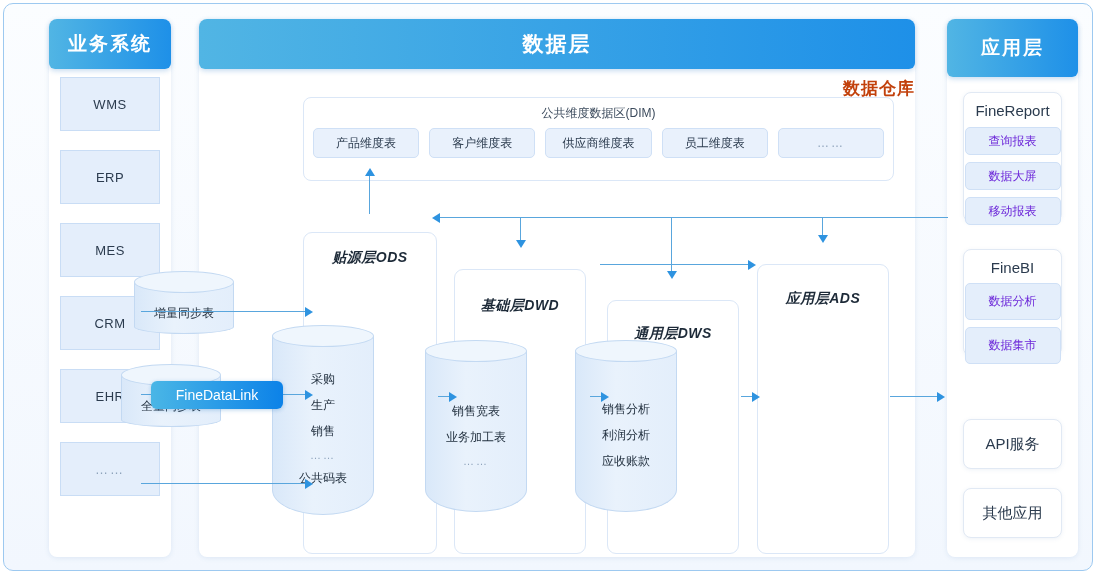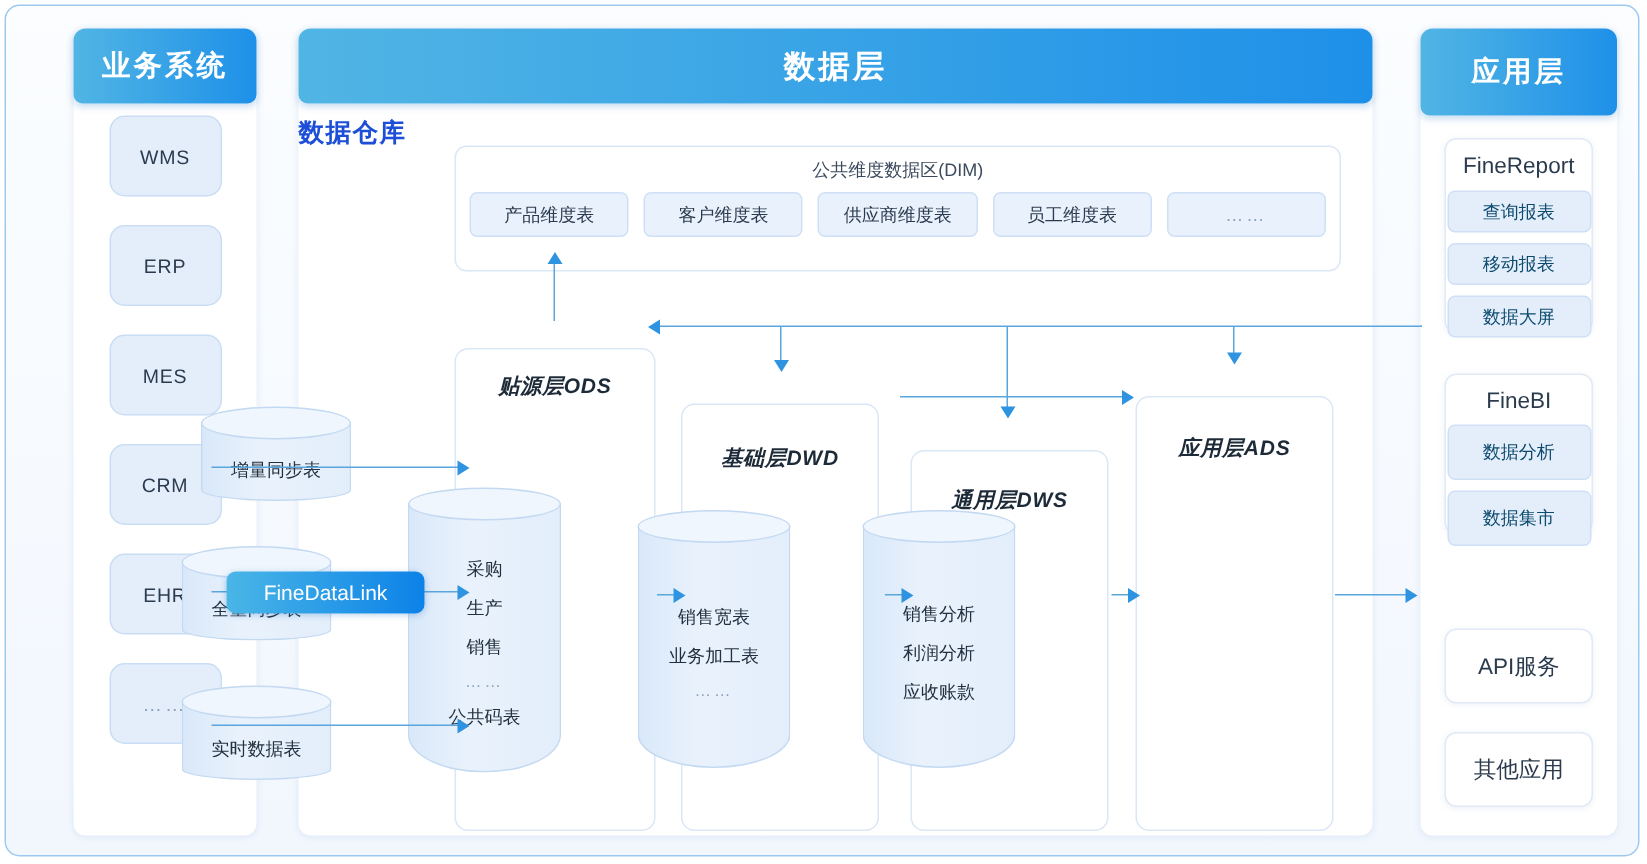--- a/index.html
+++ b/index.html
@@ -37,37 +37,37 @@
     font-size:20px;font-weight:bold;letter-spacing:2px;
     background:linear-gradient(90deg,#51b5e4 0%,#1e90e8 100%);
     box-shadow:0 2px 5px rgba(40,120,200,0.25);
   }
 
   
   #biz-panel{left:19px;top:19px;width:122px;height:538px;margin-left:30px;}
   #biz-panel .panel-head{height:50px;font-size:19px;}
   .biz-list{position:absolute;left:0;top:58px;width:100%;}
   .biz-item{
-    width:75px;height:54px;margin:0 auto 19px auto;
+    width:100px;height:54px;margin:0 auto 19px auto;
     box-sizing:border-box;
     border:1px solid #c9ddf5;
-    border-radius:10px;
+    border-radius:0;
     background:#e4eefb;
     display:flex;align-items:center;justify-content:center;
     font-size:13px;color:#2b3b4e;letter-spacing:.5px;
   }
   .biz-item.dots{color:#8ea3bb;letter-spacing:2px;font-size:13px;}
 
   
   #data-panel{left:199px;top:19px;width:716px;height:538px;}
   #data-panel .panel-head{height:50px;font-size:21px;}
 
   .dw-title{
     position:absolute;left:0;top:58px;width:100%;
-    text-align:left;font-size:17px;font-weight:bold;color:#1d4ed8;
+    text-align:right;font-size:17px;font-weight:bold;color:#c2410c;
     letter-spacing:1px;
   }
 
   
   .dim-box{
     position:absolute;left:104px;top:78px;width:591px;height:84px;
     box-sizing:border-box;
     border:1px solid #dbe7f7;border-radius:8px;background:#ffffff;
   }
   .dim-title{
@@ -154,21 +154,21 @@
   }
   .app-card-title{
     position:absolute;left:0;top:9px;width:100%;text-align:center;
     font-size:15px;color:#2b3b4e;
   }
   .app-sub{
     width:96px;height:28px;margin:0 auto 7px auto;
     box-sizing:border-box;
     border:1px solid #cfe0f6;border-radius:5px;background:#e4eefb;
     display:flex;align-items:center;justify-content:center;
-    font-size:12px;color:#0c4a6e;
+    font-size:12px;color:#6d28d9;
   }
   #card-finereport{left:16px;top:73px;width:99px;height:130px;}
   #card-finereport .subs{position:absolute;left:0;top:34px;width:100%;}
   #card-finebi{left:16px;top:230px;width:99px;height:107px;}
   #card-finebi .subs{position:absolute;left:0;top:33px;width:100%;}
   #card-finebi .app-sub{height:37px;}
   .app-plain{
     position:absolute;left:16px;width:99px;height:50px;
     box-sizing:border-box;
     border:1px solid #e1e9f4;border-radius:8px;background:#ffffff;
@@ -254,27 +254,20 @@
       <span>增量同步表</span>
     </div>
   </div>
   <div class="cyl" id="cyl-ods-2">
     <div class="body"></div>
     <div class="top"></div>
     <div class="labels">
       <span>全量同步表</span>
     </div>
   </div>
-  <div class="cyl" id="cyl-ods-3">
-    <div class="body"></div>
-    <div class="top"></div>
-    <div class="labels">
-      <span>实时数据表</span>
-    </div>
-  </div>
 
   <div class="cyl" id="cyl-dwd">
     <div class="body"></div>
     <div class="top"></div>
     <div class="labels">
       <span>采购</span>
       <span>生产</span>
       <span>销售</span>
       <span class="dots">……</span>
       <span>公共码表</span>
@@ -299,22 +292,22 @@
     </div>
   </div>
 
   <div class="panel" id="app-panel">
     <div class="panel-head">应用层</div>
 
     <div class="app-card" id="card-finereport">
       <div class="app-card-title">FineReport</div>
       <div class="subs">
         <div class="app-sub">查询报表</div>
+        <div class="app-sub">数据大屏</div>
         <div class="app-sub">移动报表</div>
-        <div class="app-sub">数据大屏</div>
       </div>
     </div>
 
     <div class="app-card" id="card-finebi">
       <div class="app-card-title">FineBI</div>
       <div class="subs">
         <div class="app-sub">数据分析</div>
         <div class="app-sub">数据集市</div>
       </div>
     </div>

